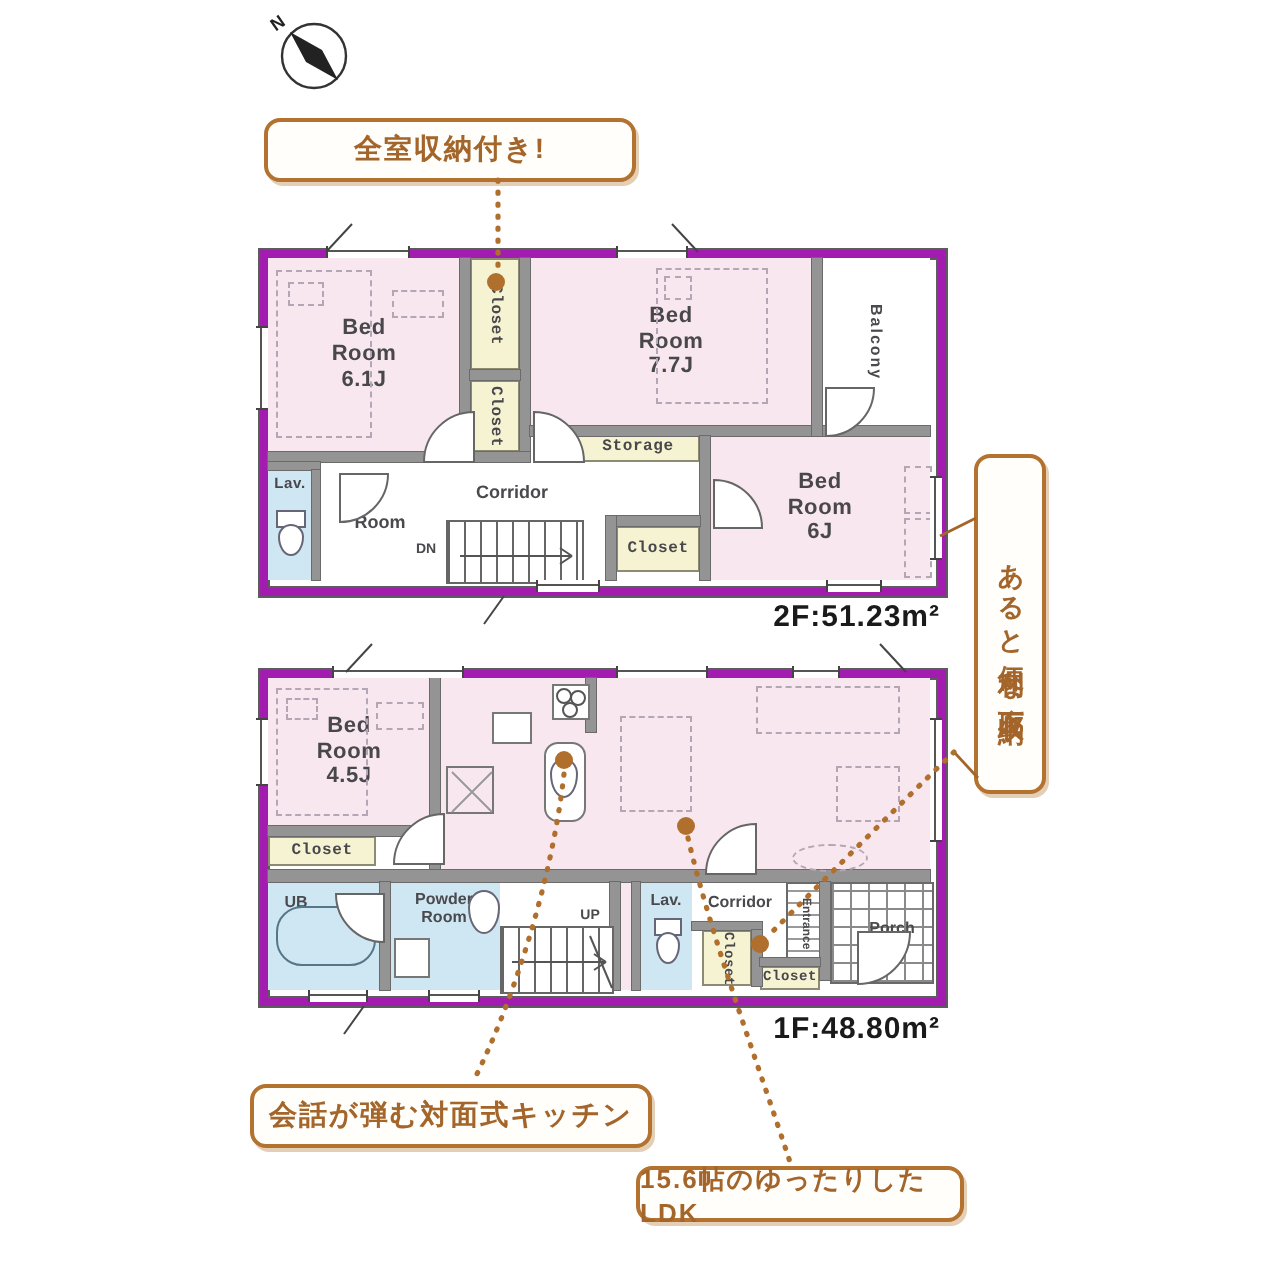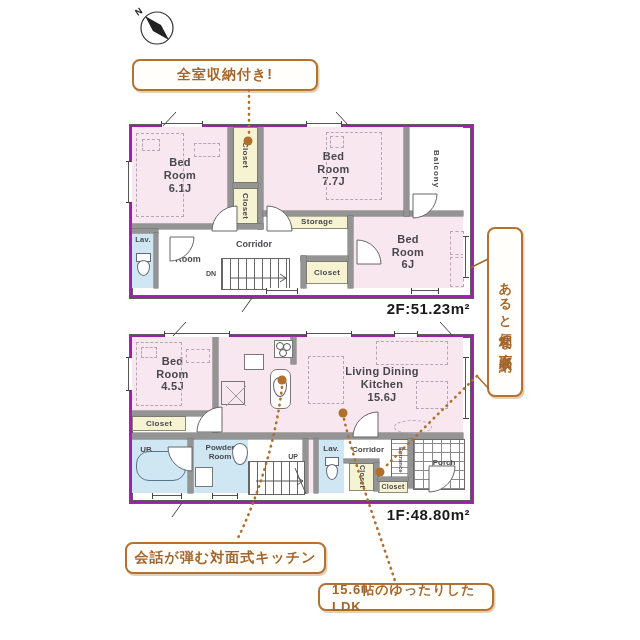--- a/index.html
+++ b/index.html
@@ -1,26 +1,26 @@
 <!DOCTYPE html>
 <html><head>
 <meta charset="utf-8">
 <style>
   html,body{margin:0;padding:0;}
   body{width:640px;height:640px;position:relative;background:#ffffff;
        font-family:"Liberation Sans",sans-serif;overflow:hidden;}
   .abs{position:absolute;box-sizing:border-box;}
   
   .floor{position:absolute;box-sizing:border-box;background:#fff;
-         border:2px solid #a21caf;
+         border:4px solid #a21caf;
          box-shadow:0 0 0 1px #5c5c5c, inset 0 0 0 1px #5c5c5c;}
   .w{position:absolute;background:#949494;box-shadow:0 0 0 .5px #6a6a6a;}
   .rm{position:absolute;box-sizing:border-box;display:flex;align-items:center;justify-content:center;}
   .pink{background:#f8e7ee;}
-  .yel{background:#f6f3d2;border:1px solid #8d8b72;}
+  .yel{background:#f6f3d2;border:1px solid #8d8b72;font-family:Liberation Mono, monospace;}
   .blu{background:#cfe7f2;}
   .room-label{font-size:11px;font-weight:700;color:#48484c;text-align:center;
               line-height:1.18;white-space:pre-line;letter-spacing:.3px;}
   .tag{position:absolute;font-size:9px;font-weight:700;color:#4a4a4e;white-space:nowrap;
        transform:translate(-50%,-50%);}
   .t8{font-size:8px;text-align:center;} .t7{font-size:7px;} .t6{font-size:6px;}
   .vt{writing-mode:vertical-rl;text-orientation:mixed;}
   .vlabel{writing-mode:vertical-rl;text-orientation:mixed;font-size:8px;font-weight:700;
           color:#4a4a4e;letter-spacing:1px;white-space:pre;}
   
@@ -130,23 +130,20 @@
 <div class="area-label" style="left:356px;top:300px;width:114px;">2F:51.23m²</div>
 
 <div class="floor" style="left:130px;top:335px;width:343px;height:168px;">
 
   <div class="rm pink" style="left:0;top:0;width:81px;height:74px;">
     <span class="room-label">Bed
 Room
 4.5J</span>
   </div>
   <div class="rm pink" style="left:86px;top:0;width:245px;height:96px;"></div>
-  <div class="abs room-label" style="left:180px;top:28px;width:140px;text-align:center;">Living Dining
-Kitchen
-15.6J</div>
   <div class="rm yel" style="left:0;top:79px;width:54px;height:15px;">
     <span class="room-label" style="font-size:8px;">Closet</span>
   </div>
   <div class="rm blu" style="left:0;top:102px;width:56px;height:54px;"></div>
   <div class="rm blu" style="left:61px;top:102px;width:55px;height:54px;"></div>
   <div class="rm pink" style="left:176px;top:102px;width:6px;height:54px;"></div>
   <div class="rm blu" style="left:186px;top:102px;width:26px;height:54px;"></div>
   <div class="rm yel" style="left:217px;top:126px;width:25px;height:28px;">
     <span class="room-label vt" style="font-size:7px;">Closet</span>
   </div>
@@ -215,21 +212,21 @@
 
 <div class="callout" style="left:132px;top:59px;width:182px;height:28px;">
   <span>全室収納付き!</span>
 </div>
 <div class="callout vt" style="left:487px;top:227px;width:32px;height:166px;font-size:13px;letter-spacing:2px;">
   <span class="vt">あると便利な廊下収納</span>
 </div>
 <div class="callout" style="left:125px;top:542px;width:197px;height:28px;">
   <span>会話が弾む対面式キッチン</span>
 </div>
-<div class="callout" style="left:318px;top:583px;width:160px;height:24px;font-size:13px;padding-left:12px;">
+<div class="callout" style="left:318px;top:583px;width:160px;height:24px;font-size:13px;">
   <span>15.6帖のゆったりしたLDK</span>
 </div>
 
 <svg class="overlay" width="640" height="640" viewBox="0 0 640 640">
 
   <g>
     <circle cx="157" cy="28" r="16" fill="#fff" stroke="#333" stroke-width="1.2"></circle>
     <polygon points="145,16 161,25 169,40 153,31" fill="#222"></polygon>
     <text x="136" y="14" font-size="9" font-weight="bold" fill="#222" transform="rotate(-35 140 12)">N</text>
   </g>

